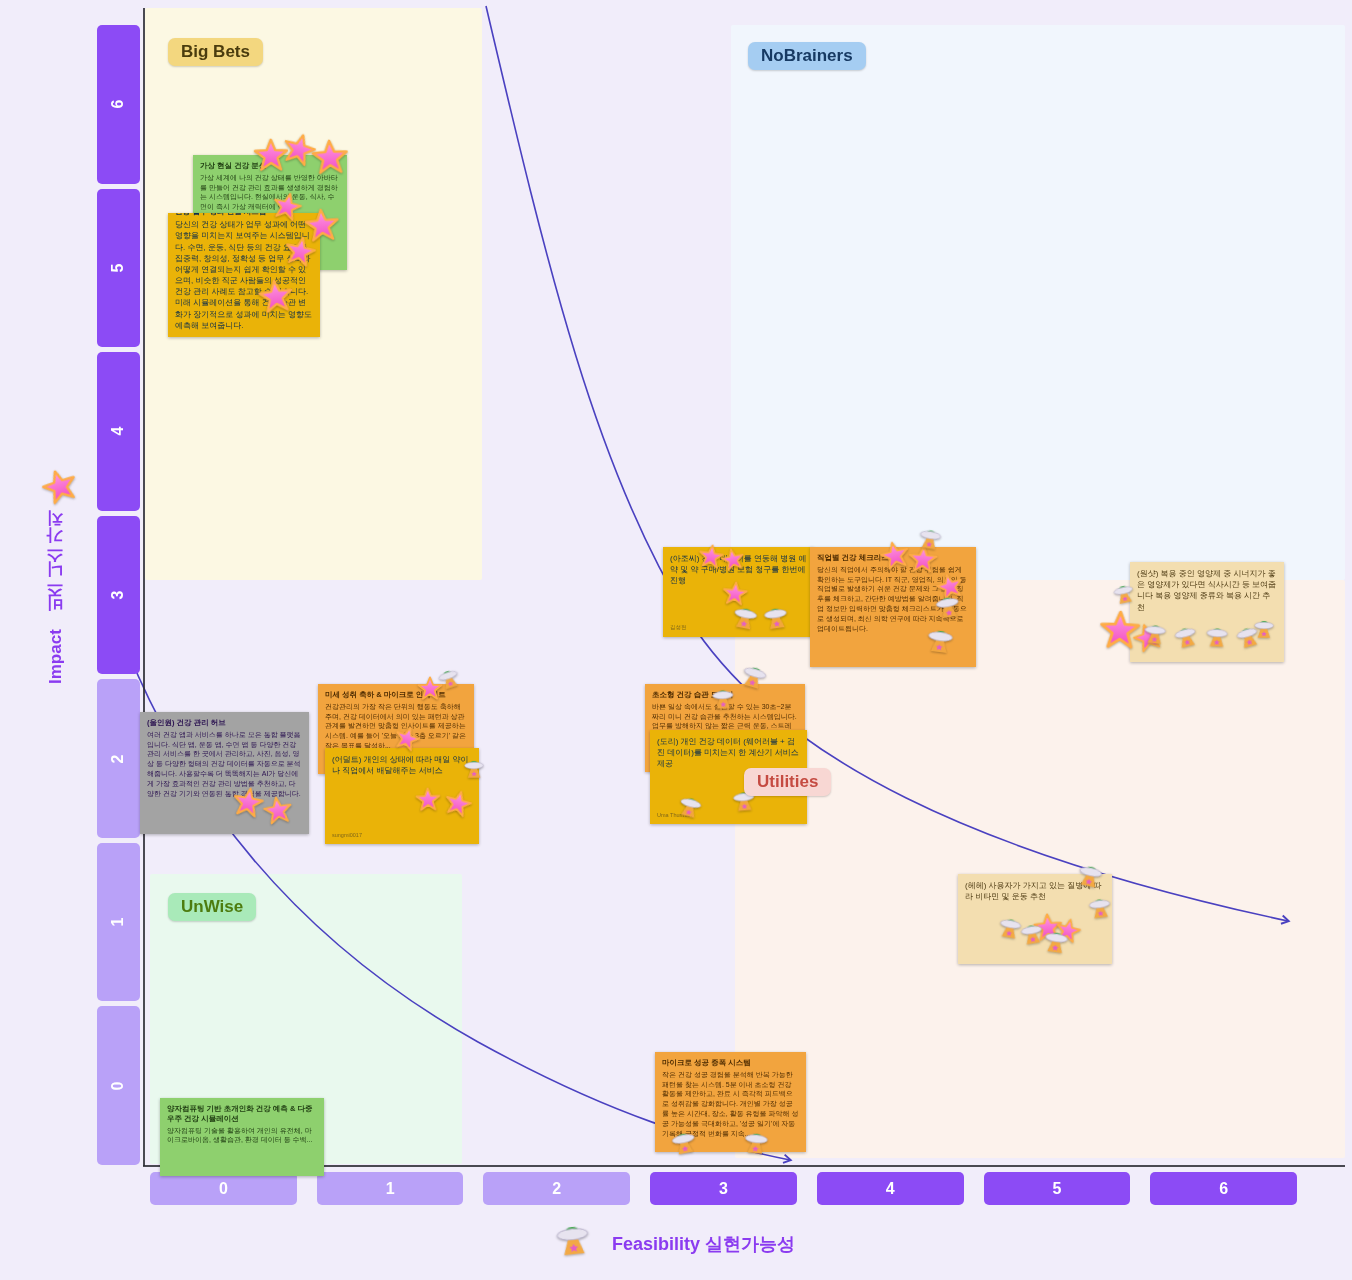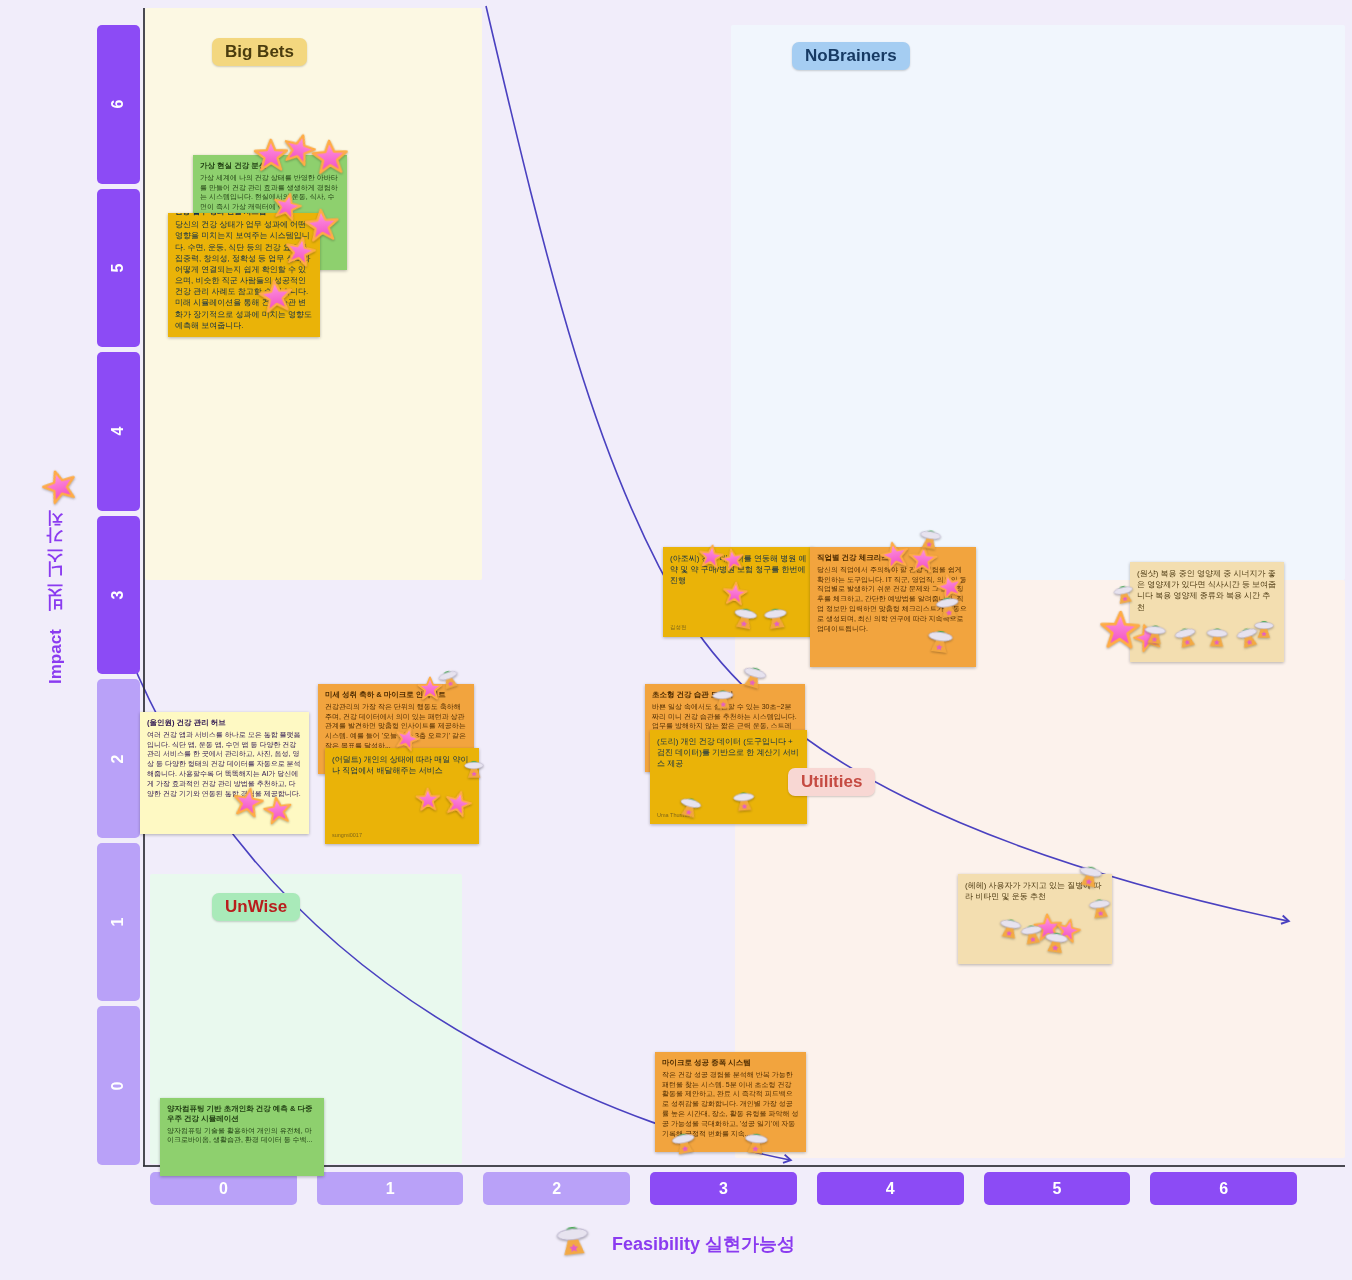--- a/index.html
+++ b/index.html
@@ -25,45 +25,45 @@
   .y-axis .tile span{transform:rotate(-90deg);display:block;}
 
   .y-label{position:absolute;left:42px;top:498px;height:210px;width:26px;
            writing-mode:vertical-rl;transform:rotate(180deg);
            display:flex;align-items:center;justify-content:center;
            font-weight:bold;font-size:17px;color:#8b3bf0;white-space:nowrap;}
   .x-label{position:absolute;left:612px;top:1232px;font-weight:bold;font-size:18px;color:#8b3bf0;white-space:nowrap;}
 
   
   .badge{position:absolute;padding:4px 13px;border-radius:7px;font-weight:bold;font-size:17px;
-         box-shadow:0 1px 2px rgba(0,0,0,.18);margin-left:44px;}
+         box-shadow:0 1px 2px rgba(0,0,0,.18);}
   .badge-bigbets{left:168px;top:38px;background:#f3d77f;color:#4a3c0e;}
   .badge-nobrainers{left:748px;top:42px;background:#a5cdf2;color:#173a63;}
-  .badge-unwise{left:168px;top:893px;background:#a9eab9;color:#b91c1c;}
+  .badge-unwise{left:168px;top:893px;background:#a9eab9;color:#4d7c0f;}
   .badge-utilities{left:744px;top:768px;background:#f8d7d3;color:#c54b42;}
 
   
   .curves{position:absolute;inset:0;pointer-events:none;}
 
   
   #notes-layer,#stickers-layer{position:absolute;inset:0;width:100%;height:100%;pointer-events:none;}
 
   
   .note{position:absolute;padding:6px 7px;box-shadow:0 1px 3px rgba(0,0,0,.28);
         display:flex;flex-direction:column;overflow:hidden;pointer-events:auto;}
   .note-title{font-size:7.5px;font-weight:bold;line-height:1.3;margin-bottom:2px;}
   .note-body{font-size:7px;line-height:1.4;}
   .note-author{margin-top:auto;font-size:5.5px;color:rgba(40,40,40,.55);padding-top:2px;}
   .note.green{background:#8ed06e;color:#1d3a10;}
   .note.blue{background:#eab308;color:#0f2f4a;justify-content:flex-end;}
   .note.blue .note-body{font-size:8px;}
   .note.orange{background:#f2a43e;color:#4d2b00;}
   .note.tan{background:#f3deb0;color:#4d3a12;}
   .note.tan .note-body{font-size:8px;}
-  .note.purple{background:#fef9c3;color:#2a1150;}
+  .note.purple{background:#a3a3a3;color:#2a1150;}
 
   
   .sticker{position:absolute;filter:drop-shadow(0 1px 1px rgba(0,0,0,.3));pointer-events:auto;}
   .sticker svg{display:block;width:100%;height:100%;}
 </style>
 </head>
 <body>
 
 <svg width="0" height="0" style="position:absolute" aria-hidden="true">
   <defs>
@@ -180,21 +180,21 @@
       </div>
       <div class="note blue" style="left: 325px; top: 748px; width: 140px; height: 84px;">
         <div class="note-body">(어덜트) 개인의 상태에 따라 매일 약이나 직업에서 배달해주는 서비스</div>
         <div class="note-author">sungmi0017</div>
       </div>
       <div class="note orange" style="left: 645px; top: 684px; width: 146px; height: 76px;">
         <div class="note-title">초소형 건강 습관 도우미</div>
         <div class="note-body">바쁜 일상 속에서도 실천할 수 있는 30초~2분짜리 미니 건강 습관을 추천하는 시스템입니다. 업무를 방해하지 않는 짧은 근력 운동, 스트레칭 루틴 등을 제안하고, 완료한 활동을 적...</div>
       </div>
       <div class="note blue" style="left: 650px; top: 730px; width: 143px; height: 82px;">
-        <div class="note-body">(도리) 개인 건강 데이터 (도구입니다 + 검진 데이터)를 기반으로 한 계산기 서비스 제공</div>
+        <div class="note-body">(도리) 개인 건강 데이터 (웨어러블 + 검진 데이터)를 미치는지 한 계산기 서비스 제공</div>
         <div class="note-author">Uma Thurman</div>
       </div>
       <div class="note purple" style="left: 140px; top: 712px; width: 155px; height: 110px;">
         <div class="note-title">(올인원) 건강 관리 허브</div>
         <div class="note-body">여러 건강 앱과 서비스를 하나로 모은 통합 플랫폼입니다. 식단 앱, 운동 앱, 수면 앱 등 다양한 건강 관리 서비스를 한 곳에서 관리하고, 사진, 음성, 영상 등 다양한 형태의 건강 데이터를 자동으로 분석해줍니다. 사용할수록 더 똑똑해지는 AI가 당신에게 가장 효과적인 건강 관리 방법을 추천하고, 다양한 건강 기기와 연동된 통합 경험을 제공합니다.</div>
       </div>
       <div class="note tan" style="left: 958px; top: 874px; width: 140px; height: 78px;">
         <div class="note-body">(헤헤) 사용자가 가지고 있는 질병에 따라 비타민 및 운동 추천</div>
       </div>
       <div class="note green" style="left: 160px; top: 1098px; width: 150px; height: 66px;">

